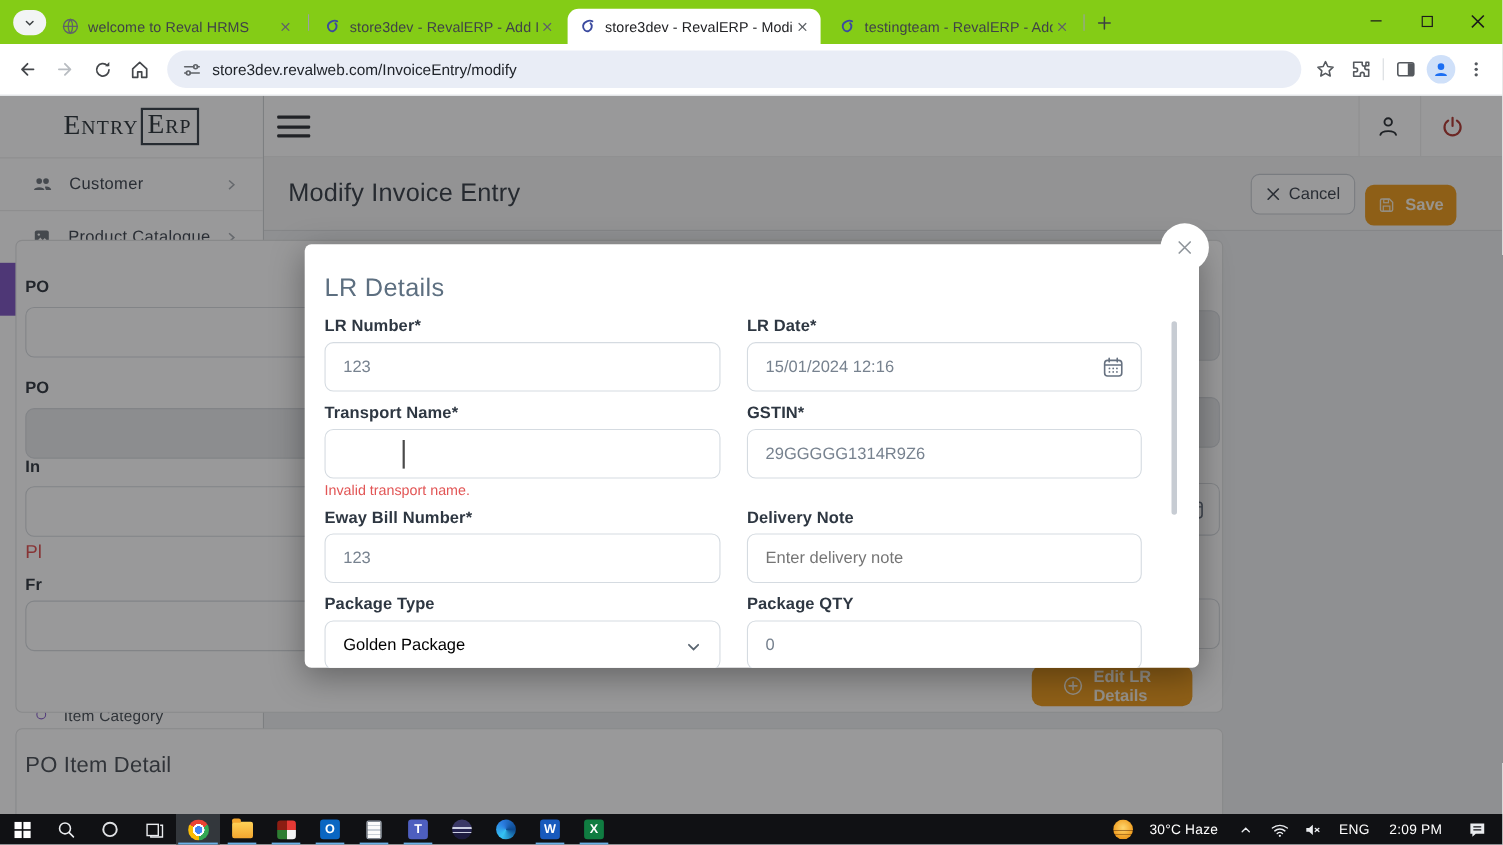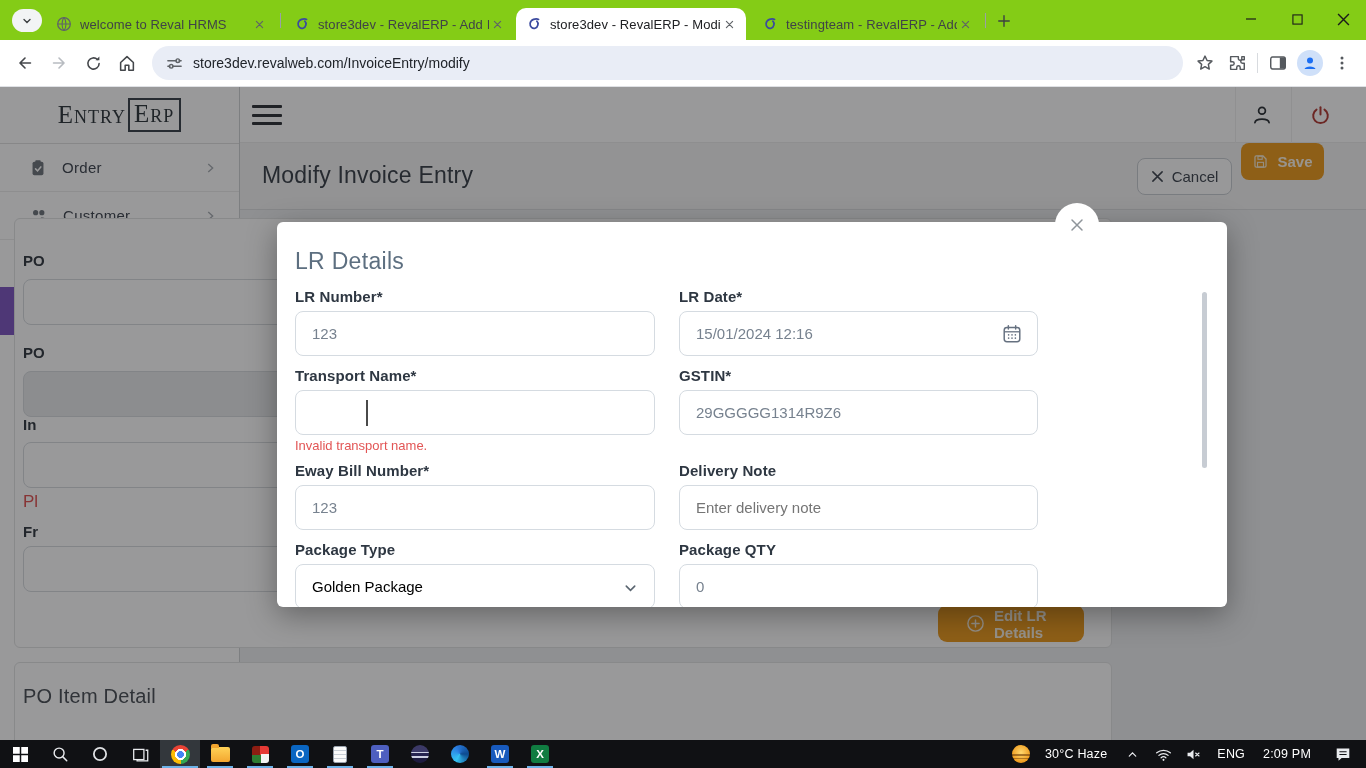--- a/index.html
+++ b/index.html
@@ -54,39 +54,39 @@
   .burger { position:absolute; left:12px; top:16px; width:30px; height:24px; display:flex; flex-direction:column; justify-content:space-between; padding:2px 0; }
   .burger span { display:block; height:3px; background:#2f3237; border-radius:1px; }
   .nav-div { position:absolute; top:0; width:1px; height:56px; background:#efefef; }
   .nav-ic { position:absolute; top:0; width:40px; height:56px; display:flex; align-items:center; justify-content:center; }
 
   
   .page-header { position:absolute; left:240px; top:56px; width:1126px; height:67px; background:#f4f5f5; border-bottom:1px solid #dddfe0; }
   .page-title { position:absolute; left:22px; top:19px; font-size:23px; color:#3a4149; letter-spacing:.2px; }
   .btn { display:flex; align-items:center; justify-content:center; gap:8px; border-radius:8px; font-size:15px; }
   .btn-cancel { position:absolute; right:134px; top:15px; width:95px; height:37px; background:#fdfdfd; border:1px solid #c9cdd2; color:#3f4650; }
-  .btn-save { position:absolute; right:42px; top:0; width:83px; height:37px; background:#ED9B1E; color:#fdf6e8; font-weight:bold; }
+  .btn-save { position:absolute; right:42px; top:25px; width:83px; height:37px; background:#ED9B1E; color:#fdf6e8; font-weight:bold; }
 
   
   .form-card { position:absolute; left:14px; top:131px; width:1098px; height:430px; background:#fff; border:1px solid #e2e3e4; border-radius:6px; }
   .bg-label { position:absolute; left:8px; font-size:15px; font-weight:bold; color:#333a42; }
   .bg-label.red { color:#e05252; font-weight:normal; font-size:17px; }
   .bg-input { position:absolute; left:8px; width:360px; height:46px; border:1px solid #d7dbdf; border-radius:8px; background:#fff; }
   .bg-input.gray { background:#e9eaec; }
   .bg-input.r { left:846px; width:248px; }
   .cal-in { position:absolute; right:12px; top:12px; color:#667180; }
   .btn-editlr { position:absolute; left:923px; top:386px; width:146px; height:37px; background:#ED9B1E; border-radius:9px; color:#faf3e4; font-weight:bold; font-size:15px; display:flex; align-items:center; justify-content:center; gap:9px;padding-left:28px; }
   .po-card { position:absolute; left:14px; top:575px; width:1098px; height:90px; background:#fff; border:1px solid #e2e3e4; border-radius:6px; }
   .po-title { position:absolute; left:8px; top:22px; font-size:20px; color:#4a5057; letter-spacing:.2px; }
 
   
   .dim { position:absolute; left:0; top:0; width:1366px; height:653px; background:rgba(12,12,14,.42); z-index:5; }
 
   
-  .modal { position:absolute; left:277px; top:135px; width:950px; height:385px; z-index:10; }
+  .modal { position:absolute; left:277px; top:135px; width:813px; height:385px; z-index:10; }
   .modal-card { position:absolute; inset:0; background:#fff; border-radius:6px; box-shadow:0 8px 30px rgba(0,0,0,.35); overflow:hidden; }
   .modal-close { position:absolute; left:778px; top:-19px; width:44px; height:44px; border-radius:50%; background:#fff; display:flex; align-items:center; justify-content:center; color:#8f959b; z-index:11; }
   .m-title { position:absolute; left:18px; top:26px; font-size:23px; color:#5d6f80; letter-spacing:.3px; }
   .m-label { position:absolute; font-size:15px; font-weight:bold; color:#2e3742; letter-spacing:.1px; }
   .m-input { position:absolute; width:360px; height:45px; border:1px solid #d5dbe1; border-radius:8px; background:#fff; font-size:15px; color:#77828f; padding:0 16px; display:flex; align-items:center; }
   input.m-input { outline:none; font-family:"Liberation Sans", sans-serif; }
   .colL { left:18px; } .colR { left:402px; }
   .m-input.colR { width:359px; }
   .r1l { top:66px; } .r1i { top:89px; }
   .r2l { top:145px; } .r2i { top:168px; }
@@ -284,35 +284,20 @@
   </div>
 
   <div class="page">
 
     <div class="sidebar">
       <div class="logo">
         <span class="lg1">Entry</span>
           <span class="lg2">Erp</span>
       </div>
 
-      <div class="menu-item" style="border-top-color:#e0e0e0">
-        <span class="mi-ic">
-            <svg width="20" height="20" viewBox="0 0 22 22">
-              <rect x="5" y="4" width="12" height="15" rx="2" fill="currentColor"></rect>
-              <rect x="8" y="2.5" width="6" height="3" rx="1" fill="currentColor"></rect>
-              <path d="M8.3 12l2.2 2.2 3.6-4.4" fill="none" stroke="#fff" stroke-width="1.7" stroke-linecap="round"></path>
-            </svg>
-          </span>
-        <span class="mi-label">Order</span>
-        <span class="mi-chev">
-            <svg width="14" height="14" viewBox="0 0 16 16">
-              <path d="M6 3.5l5 4.5-5 4.5" fill="none" stroke="currentColor" stroke-width="1.6"></path>
-            </svg>
-          </span>
-      </div>
 
       <div class="menu-item">
         <span class="mi-ic">
             <svg width="21" height="21" viewBox="0 0 22 22">
               <circle cx="8" cy="8" r="2.7" fill="currentColor"></circle>
               <circle cx="14.5" cy="8" r="2.7" fill="currentColor"></circle>
               <path d="M3 16.5c.4-3.4 9.6-3.4 10 0z" fill="currentColor"></path>
               <path d="M13.4 13.3c3-.6 5.8.6 6 3.2h-5z" fill="currentColor"></path>
             </svg>
           </span>

